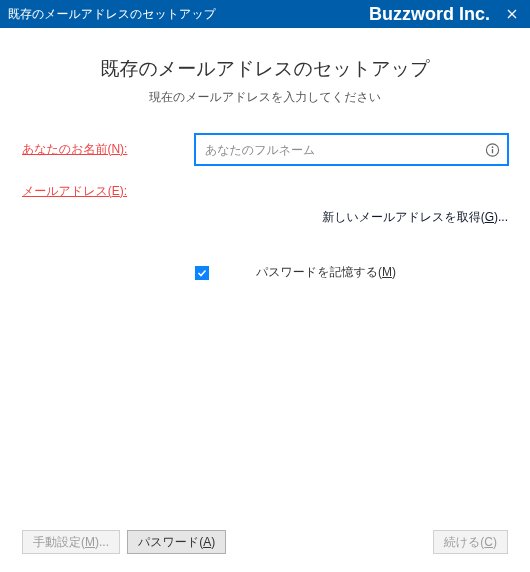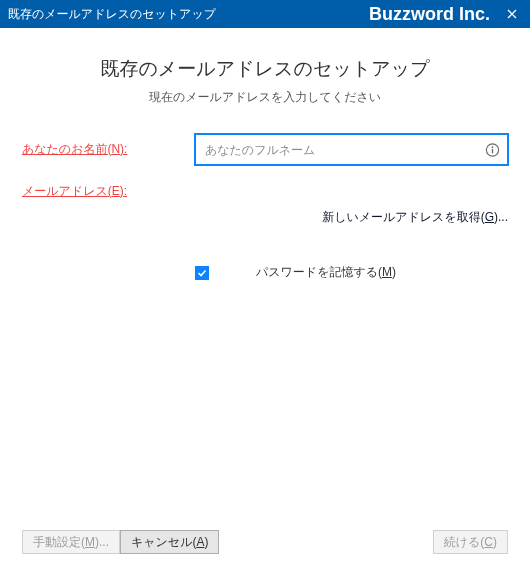--- a/index.html
+++ b/index.html
@@ -18,21 +18,21 @@
     .text-input { width: 100%; height: 31px; border: 1px solid #b9b9b9; padding: 0 30px 0 9px; font-size: 12px; color: #333; outline: none; }
     .text-input.focused { border-color: #0a84ff; box-shadow: 0 0 0 1px #0a84ff; }
     .text-input::placeholder { color: #8a8a8a; }
     .input-icon { position: absolute; right: 8px; top: 50%; transform: translateY(-50%); width: 15px; height: 15px; display: flex; align-items: center; justify-content: center; color: #666; }
     .link-row { text-align: right; margin: -11px 0 20px 0; padding-left: 173px; }
     .link { font-size: 12px; color: #0f172a; text-decoration: none; cursor: pointer; }
     .checkbox-row { padding-left: 173px; display: flex; align-items: center; }
     .checkbox { width: 14px; height: 14px; background: #0a84ff; border: 1px solid #0a84ff; display: flex; align-items: center; justify-content: center; margin-right: 7px; cursor: pointer; }
     .checkbox svg { width: 10px; height: 10px; }
     .checkbox-label { font-size: 12px; color: #333; margin-left: 40px; }
-    .footer { position: absolute; left: 22px; right: 22px; bottom: 18px; display: flex; }
+    .footer { position: absolute; left: 22px; right: 22px; bottom: 18px; display: flex; gap: 7px; }
     .btn { height: 24px; padding: 0 10px; font-size: 12px; border: 1px solid #adadad; background: #e6e6e6; cursor: pointer; color: #333; }
     .btn.disabled { color: #9d9d9d; border-color: #d0d0d0; background: #f3f3f3; cursor: default; }
     .spacer { flex: 1; }
   </style>
 </head>
 <body>
 
 <div class="titlebar">
   <span class="titlebar-title">既存のメールアドレスのセットアップ</span>
   <span class="titlebar-brand">Buzzword Inc.</span>
@@ -76,17 +76,17 @@
     <span class="checkbox">
       <svg viewBox="0 0 10 10">
           <path d="M1.5 5 L4 7.5 L8.5 2.5" stroke="#fff" stroke-width="1.6" fill="none"></path>
         </svg>
     </span>
     <span class="checkbox-label"><span>パスワードを記憶する(</span><span class="underline-char">M</span><span>)</span></span>
   </div>
 
   <div class="footer">
     <button class="btn disabled"><span>手動設定(</span><span class="underline-char">M</span><span>)...</span></button>
-    <button class="btn"><span>キャンセル(</span><span class="underline-char">A</span><span>)</span></button>
+    <button class="btn"><span>パスワード(</span><span class="underline-char">A</span><span>)</span></button>
     <span class="spacer"></span>
     <button class="btn disabled"><span>続ける(</span><span class="underline-char">C</span><span>)</span></button>
   </div>
 </div>
 
 </body></html>

